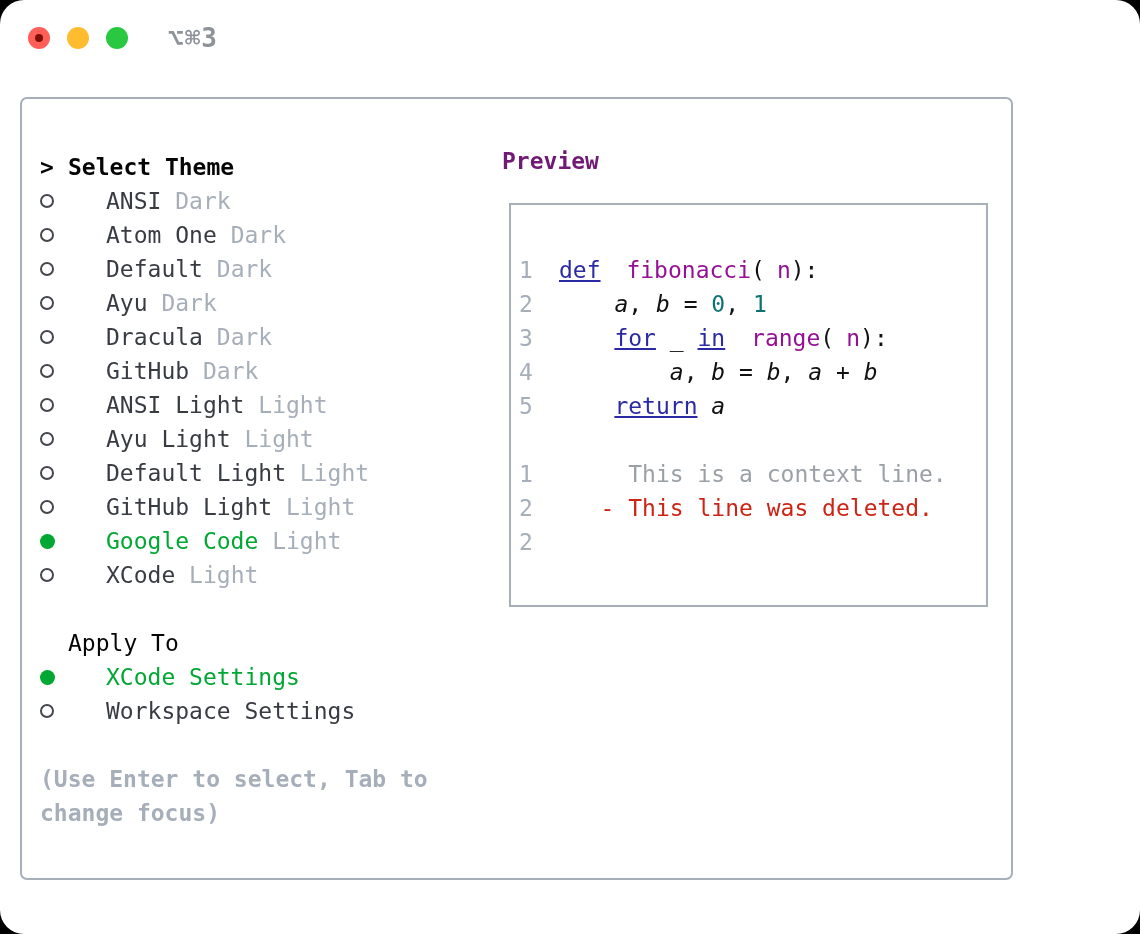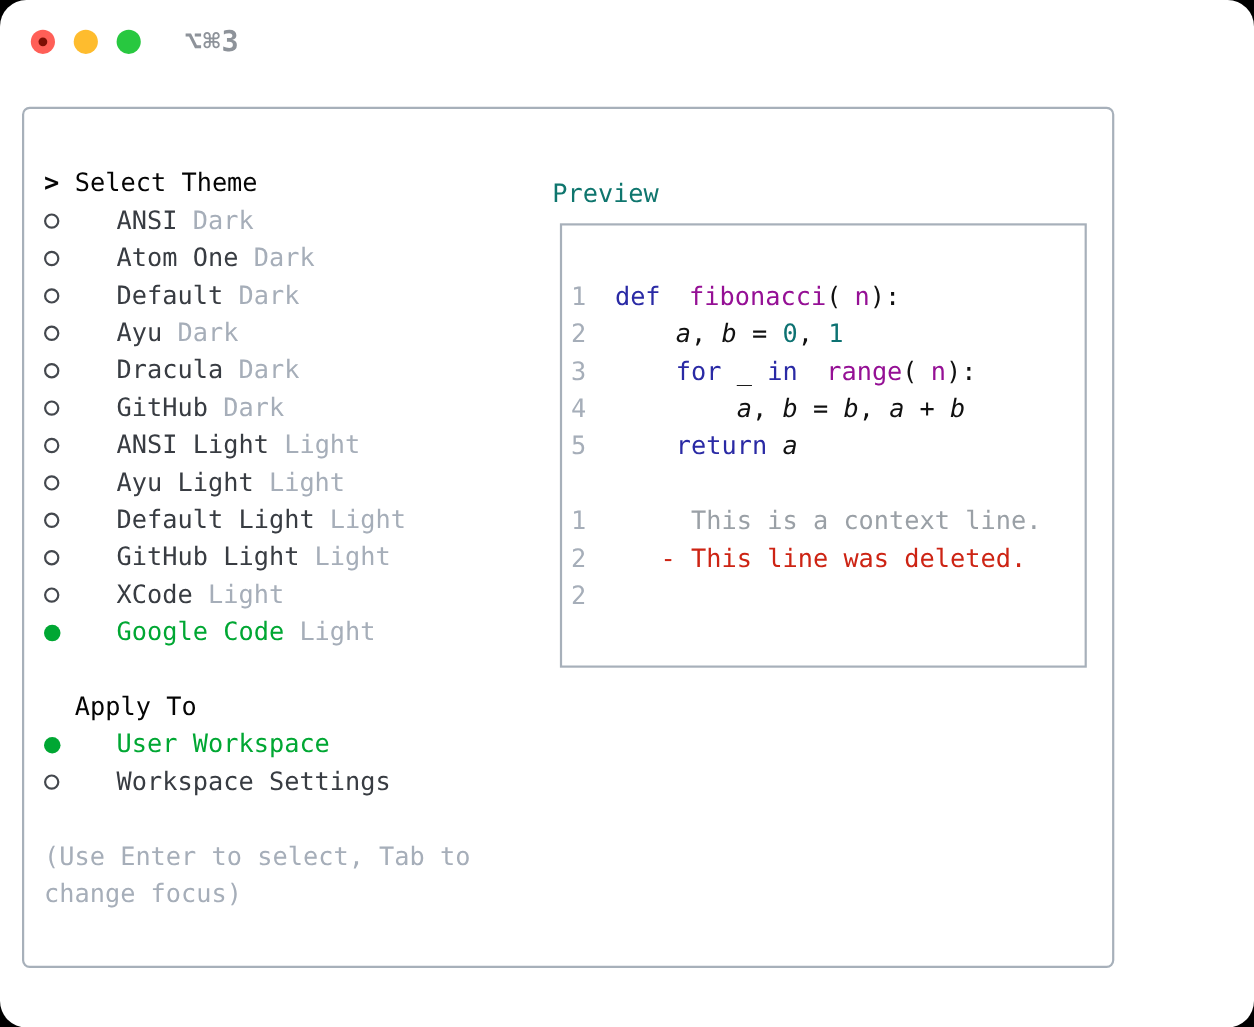--- a/index.html
+++ b/index.html
@@ -30,38 +30,38 @@
 
   
   .list { position:absolute; left:18px; top:51px; }
   .row { display:flex; align-items:center; height:34px; }
   .marker { width:28px; flex:none; display:flex; align-items:center; }
   .prompt { font-weight:bold; color:#050505; }
   .ring { width:14px; height:14px; border:2.5px solid #44484e; border-radius:50%;
           box-sizing:border-box; }
   .dot  { width:15px; height:15px; border-radius:50%; background:var(--green,#00a733); }
   .lbl { white-space:pre; }
-  .hdr .lbl { font-weight:normal; color:#050505; }
+  .hdr .lbl { font-weight:bold; color:#050505; }
   .tname { color:var(--name,#383c42);margin-left:38px; }
   .tname.sel { color:var(--green,#00a733); }
   .tvariant { color:var(--muted,#a6aeb9); }
   .spacer { height:34px; }
   .hint { color:var(--muted,#a6aeb9); width:452px; white-space:normal;
-          word-break:break-word; }
-
-  
-  .phead { position:absolute; left:480px; top:61px; font-weight:normal; color:#0f766e; }
+          word-break:break-word;font-weight:bold; }
+
+  
+  .phead { position:absolute; left:480px; top:45px; font-weight:bold; color:#701a75; }
   .pbox { position:absolute; left:487px; top:104px; width:479px; height:404px;
           border:2px solid var(--border,#a7b0ba); box-sizing:border-box;
           background:#fff; padding-top:48px; overflow:hidden; }
   .pline { display:flex; height:34px; white-space:pre; }
   .ln { width:48px; padding-left:8px; box-sizing:content-box; flex:none;
         color:var(--muted,#a6aeb9); width:40px; }
   .s-pl  { color:var(--ink,#111); }
-  .s-kw  { color:var(--kw,#2a2aa5); }
+  .s-kw  { color:var(--kw,#2a2aa5);text-decoration:underline; }
   .s-nm  { color:var(--nm,#951095);margin-left:12px; }
   .s-num { color:var(--lit,#0d7272); }
   .s-var { color:var(--ink,#111); font-style:italic; }
   .s-ctx { color:var(--ctx,#9aa0a6); }
   .s-del { color:var(--del,#cd2414); }
   .s-add { color:var(--add,#0bc10b); }
 </style>
 </head>
 <body>
 
@@ -140,45 +140,45 @@
             <span class="lbl"><span class="tname">Default Light</span><span class="tvariant"> Light</span></span>
           </div>
           <div class="row">
             <span class="marker">
               <span class="ring"></span>
             </span>
             <span class="lbl"><span class="tname">GitHub Light</span><span class="tvariant"> Light</span></span>
           </div>
           <div class="row">
             <span class="marker">
+              <span class="dot"></span>
+            </span>
+            <span class="lbl"><span class="tname sel">Google Code</span><span class="tvariant"> Light</span></span>
+          </div>
+          <div class="row">
+            <span class="marker">
               <span class="ring"></span>
             </span>
             <span class="lbl"><span class="tname">XCode</span><span class="tvariant"> Light</span></span>
-          </div>
-          <div class="row">
-            <span class="marker">
-              <span class="dot"></span>
-            </span>
-            <span class="lbl"><span class="tname sel">Google Code</span><span class="tvariant"> Light</span></span>
           </div>
         </div>
 
       <div class="spacer"></div>
 
       <div class="row hdr">
         <span class="marker"></span>
         <span class="lbl" style="font-weight:normal; color:#050505">Apply To</span>
       </div>
 
       <div id="apply-rows">
           <div class="row">
             <span class="marker">
               <span class="dot"></span>
             </span>
-            <span class="lbl"><span class="tname sel">User Workspace</span></span>
+            <span class="lbl"><span class="tname sel">XCode Settings</span></span>
           </div>
           <div class="row">
             <span class="marker">
               <span class="ring"></span>
             </span>
             <span class="lbl"><span class="tname">Workspace Settings</span></span>
           </div>
         </div>
 
       <div class="spacer"></div>

